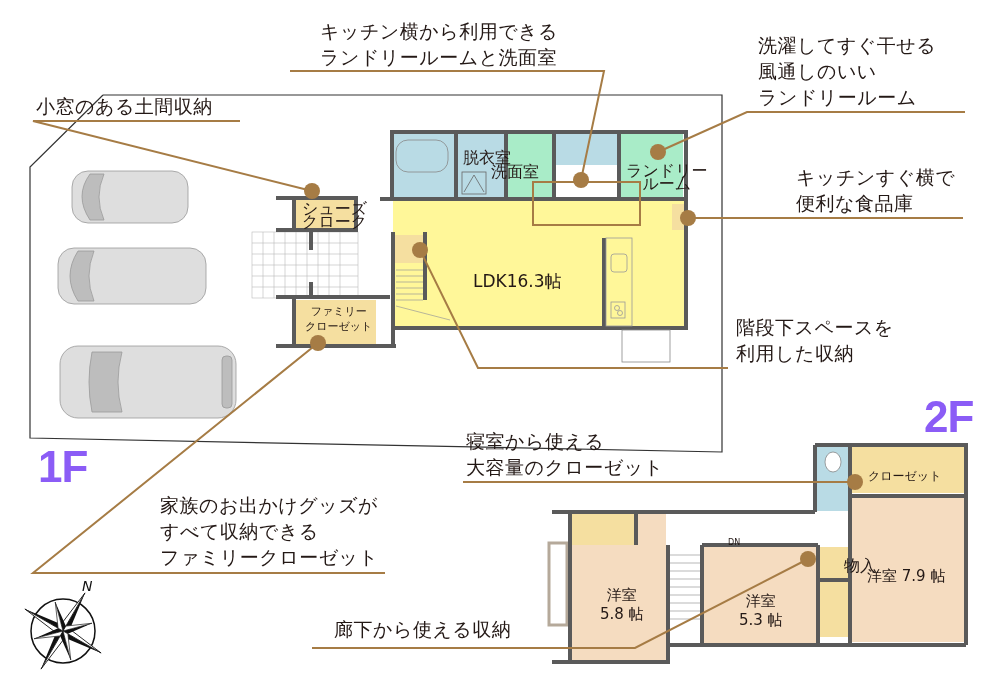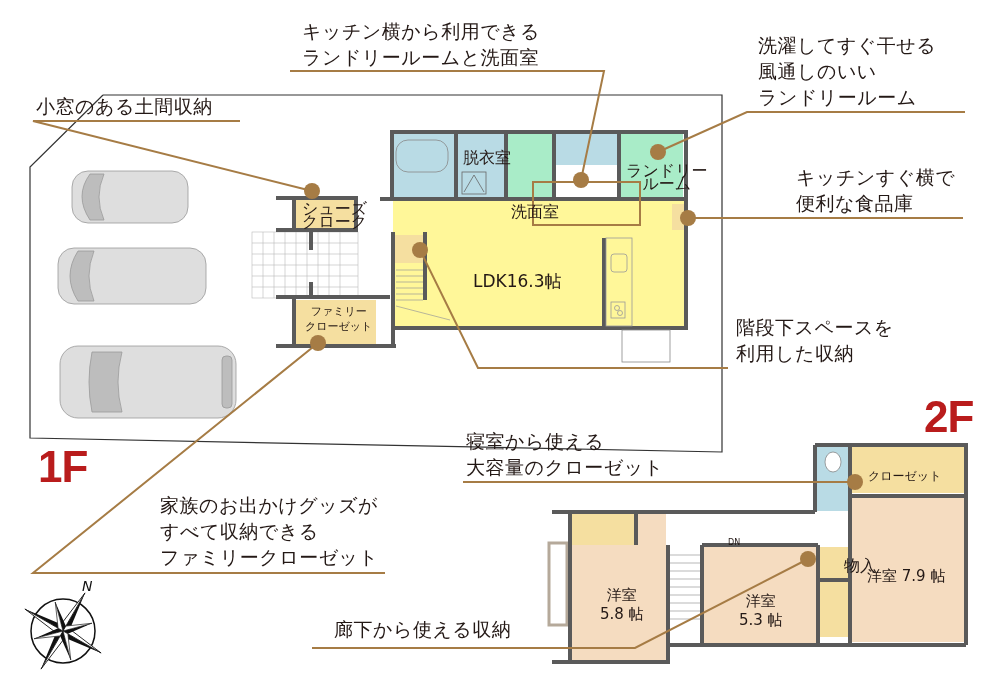--- a/index.html
+++ b/index.html
@@ -1,19 +1,19 @@
 <!DOCTYPE html>
 <html><head>
 <meta charset="utf-8">
 <style>
   html,body{margin:0;padding:0;background:#fff;}
   body{width:1000px;height:674px;position:relative;overflow:hidden;font-family:"DejaVu Sans",sans-serif;}
   .abs{position:absolute;}
   .callout{position:absolute;font-size:19px;line-height:26px;color:#231815;white-space:nowrap;letter-spacing:0.5px;}
-  .floorlabel{position:absolute;font-family:"Liberation Sans",sans-serif;font-size:44px;font-weight:bold;color:#b91c1c;letter-spacing:-1px;}
+  .floorlabel{position:absolute;font-family:"Liberation Sans",sans-serif;font-size:44px;font-weight:bold;color:#8b5cf6;letter-spacing:-1px;}
   .roomlbl{position:absolute;font-size:16px;color:#231815;white-space:nowrap;text-align:center;line-height:13px;}
   .roomlbl.big{font-size:17px;line-height:22px;}
   svg{position:absolute;left:0;top:0;}
 </style>
 </head>
 <body>
 
 <svg width="1000" height="674" viewBox="0 0 1000 674">
 
   <polyline points="103,95 722,95 722,452 30,438 30,167 103,95" fill="none" stroke="#333" stroke-width="1.2"></polyline>
@@ -196,21 +196,21 @@
     </g>
   </g>
 </svg>
 
 <div class="abs" style="left:82px;top:578px;font-size:14px;font-style:italic;color:#111;">N</div>
 
 <div class="floorlabel" style="left:38px;top:442px;">1F</div>
 <div class="floorlabel" style="left:924px;top:392px;">2F</div>
 
 <div class="roomlbl" style="left:463px;top:151px;">脱衣室</div>
-<div class="roomlbl" style="left:511px;top:165px;margin-top:40px;">洗面室</div>
+<div class="roomlbl" style="left:491px;top:165px;">洗面室</div>
 <div class="roomlbl" style="left:626px;top:164px;">
   <div>ランドリー</div>
   <div>ルーム</div>
 </div>
 <div class="roomlbl" style="left:302px;top:202px;">
   <div>シューズ</div>
   <div>クローク</div>
 </div>
 <div class="roomlbl" style="left:305px;top:304px;font-size:11px;line-height:15px;">
   <div>ファミリー</div>
@@ -227,21 +227,21 @@
 </div>
 <div class="roomlbl big" style="left:739px;top:592px;font-size:15px;line-height:19px;">
   <div>洋室</div>
   <div>5.3 帖</div>
 </div>
 <div class="roomlbl" style="left:680px;top:536px;font-size:8px;padding-left:48px;">DN</div>
 
 <div class="callout" style="left:36px;top:93px;">
   <div>小窓のある土間収納</div>
 </div>
-<div class="callout" style="left:302px;top:18px;">
+<div class="callout" style="left:320px;top:18px;">
   <div>キッチン横から利用できる</div>
   <div>ランドリールームと洗面室</div>
 </div>
 <div class="callout" style="left:758px;top:32px;">
   <div>洗濯してすぐ干せる</div>
   <div>風通しのいい</div>
   <div>ランドリールーム</div>
 </div>
 <div class="callout" style="left:796px;top:164px;">
   <div>キッチンすぐ横で</div>

